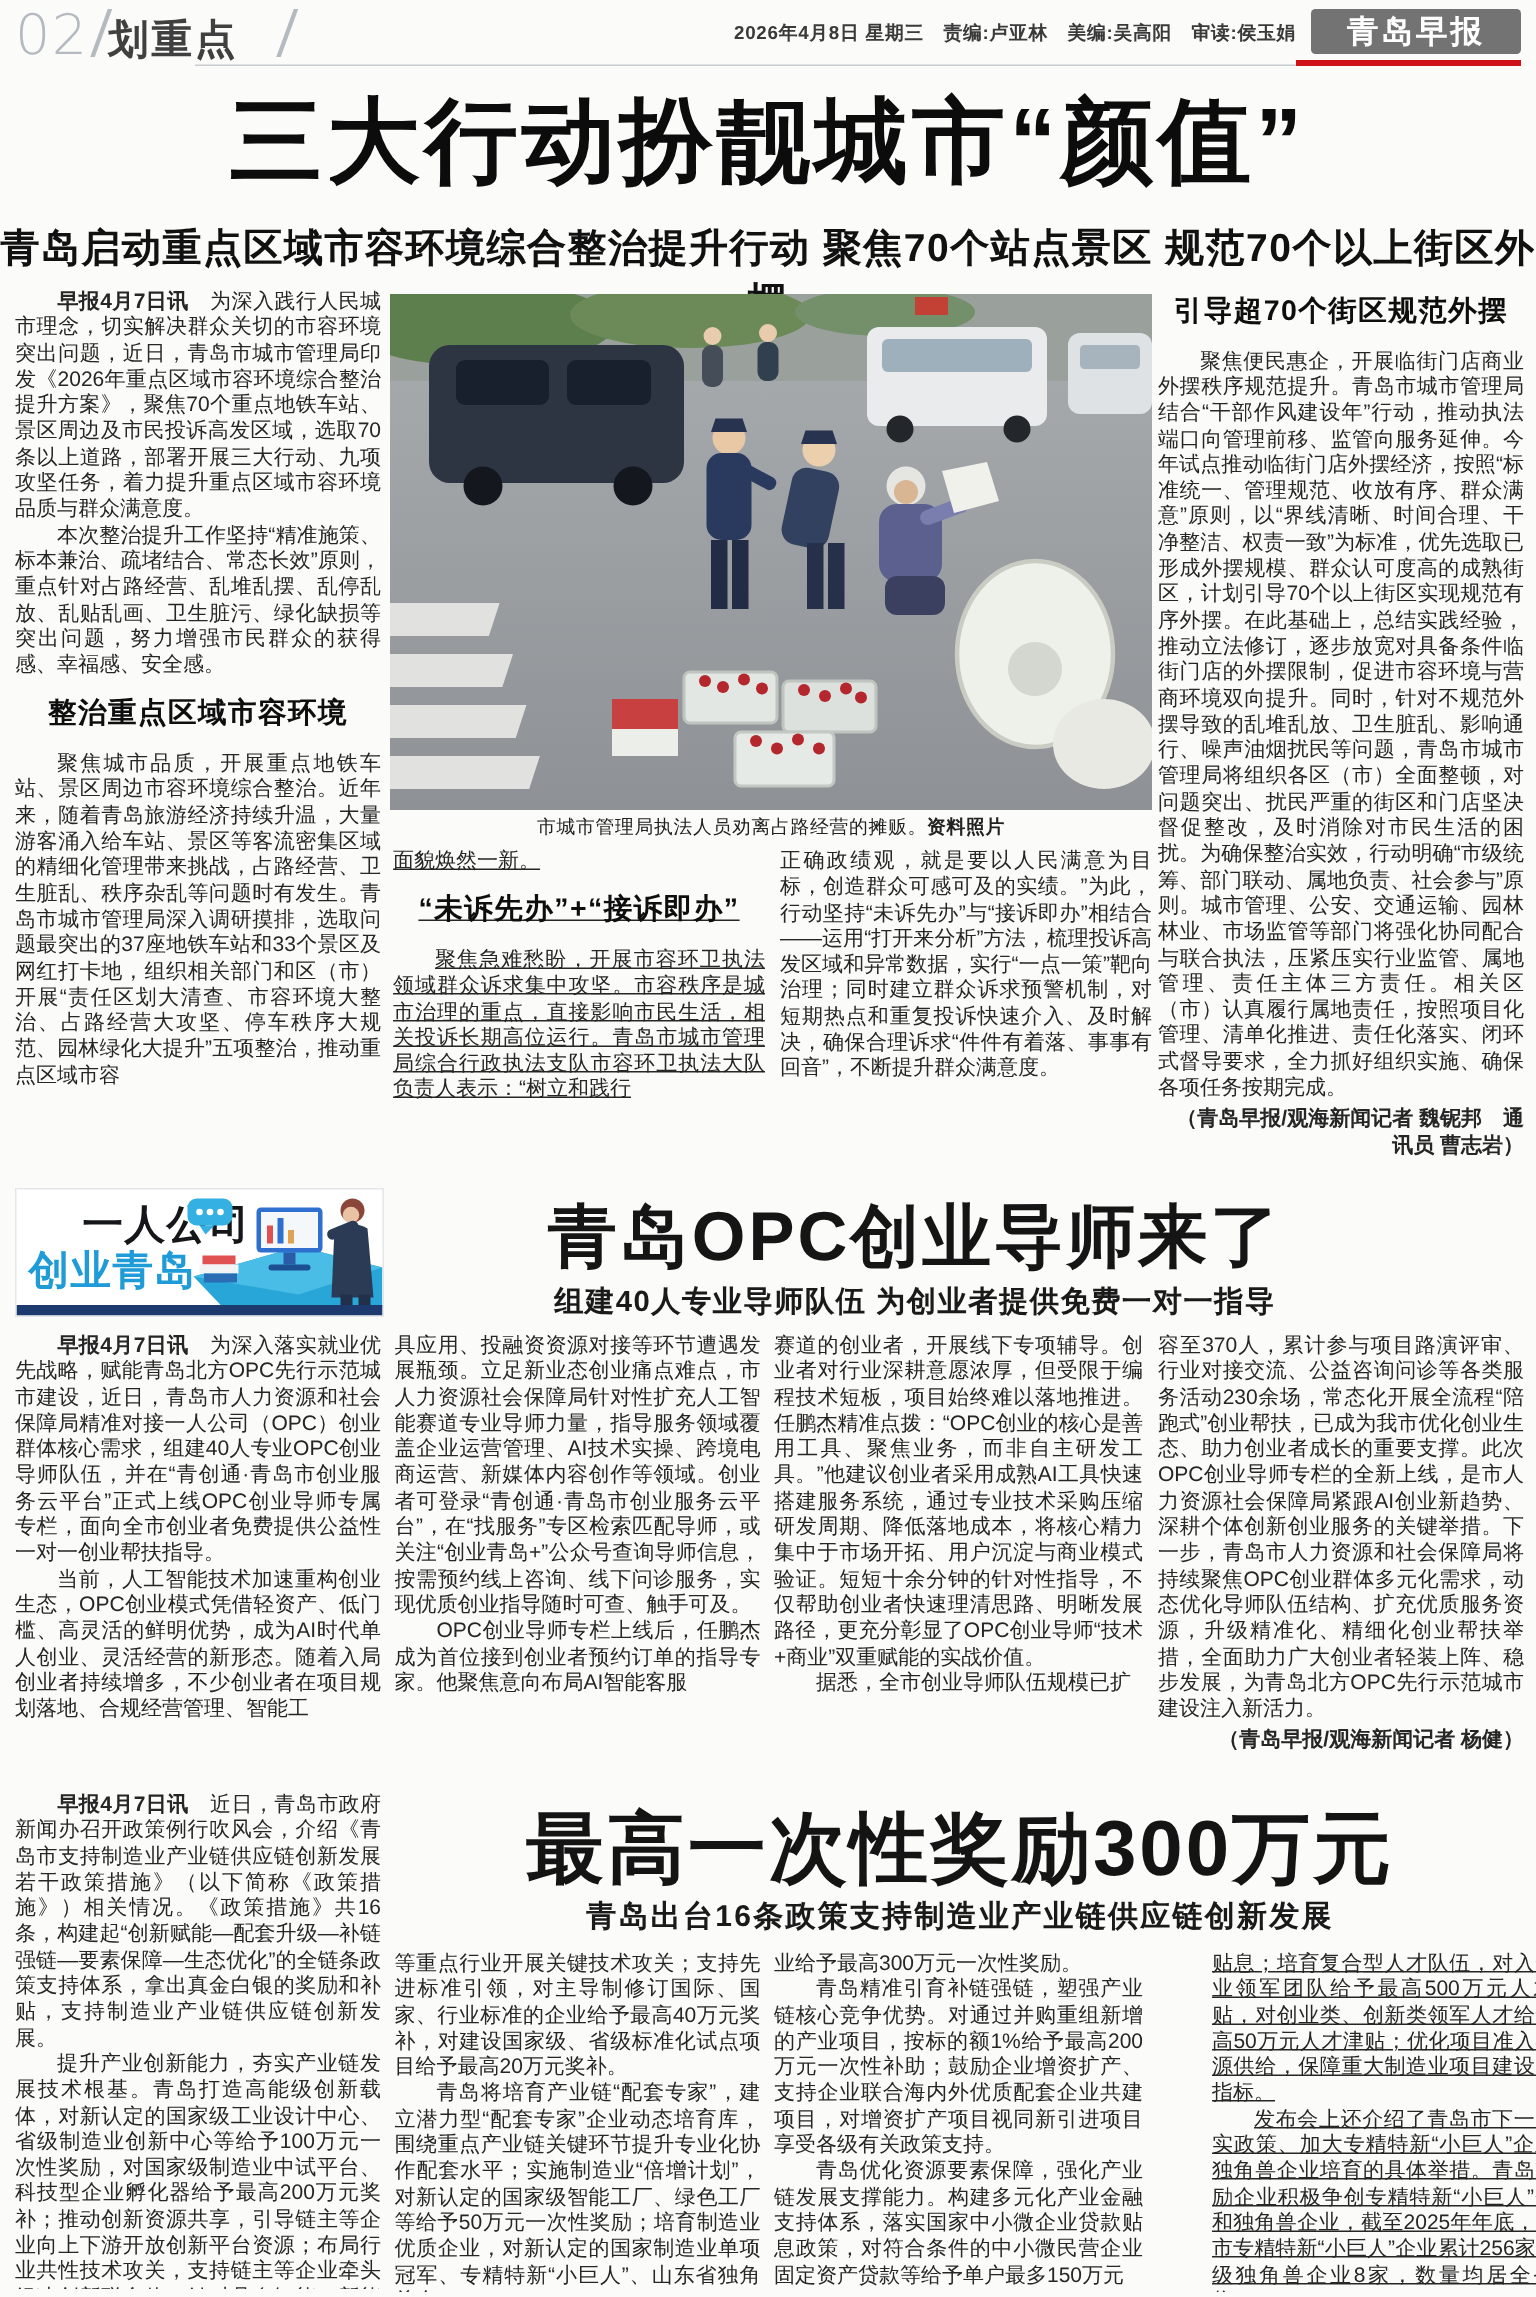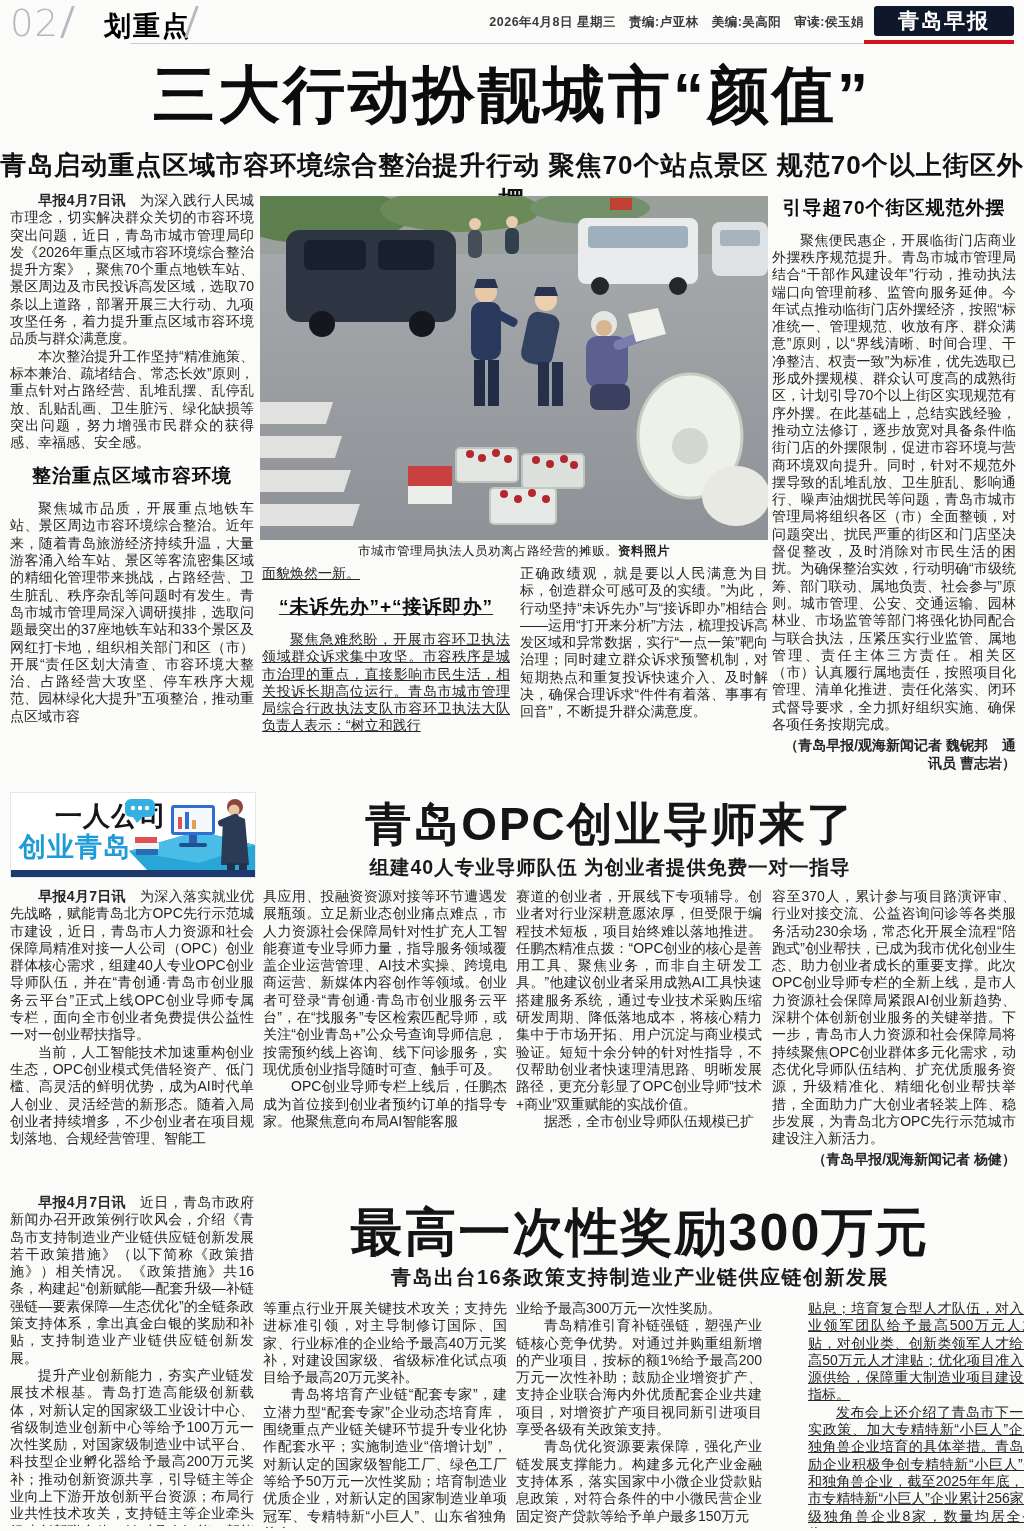--- a/index.html
+++ b/index.html
@@ -17,31 +17,31 @@
   
   .hdr { position:absolute; left:0; top:0; width:1024px; height:46px; }
   .pageno {
     position:absolute; left:10px; top:2px;
     font-size:37px; font-weight:200; color:#b5bac0; letter-spacing:1px;
     font-family:"DejaVu Sans", sans-serif;
   }
   .slash { position:absolute; top:6px; width:3px; height:32px; transform:skewX(-20deg); }
   .slash.gray { background:#b5bac0; }
   .section-name {
-    position:absolute; left:104px; top:8px;
-    font-size:27px; font-weight:900; color:#000000; letter-spacing:2px;
+    position:absolute; left:72px; top:8px;
+    font-size:27px; font-weight:900; color:#404040; letter-spacing:2px;
   }
   .hdr-meta {
     position:absolute; right:160px; top:14px;
     font-size:12.5px; font-weight:700; color:#3a3a3a; letter-spacing:0.5px;
     white-space:nowrap;
   }
   .masthead {
     position:absolute; right:10px; top:6px; width:140px; height:30px;
-    background:#0f172a; color:#fff; border-radius:3px;
+    background:#737373; color:#fff; border-radius:3px;
     display:flex; align-items:center; justify-content:center;
     font-size:21px; font-weight:900; letter-spacing:2px;
   }
   .hdr-line-gray { position:absolute; left:130px; right:10px; top:43px; height:1px; background:#c9ccd0; }
   .hdr-line-red  { position:absolute; right:10px; top:40px; width:150px; height:4px; background:#d0121b; }
 
   
   .a1-headline {
     position:absolute; left:0; top:56px; width:1024px;
     text-align:center; font-size:62px; font-weight:900; color:#0c0c0c;

